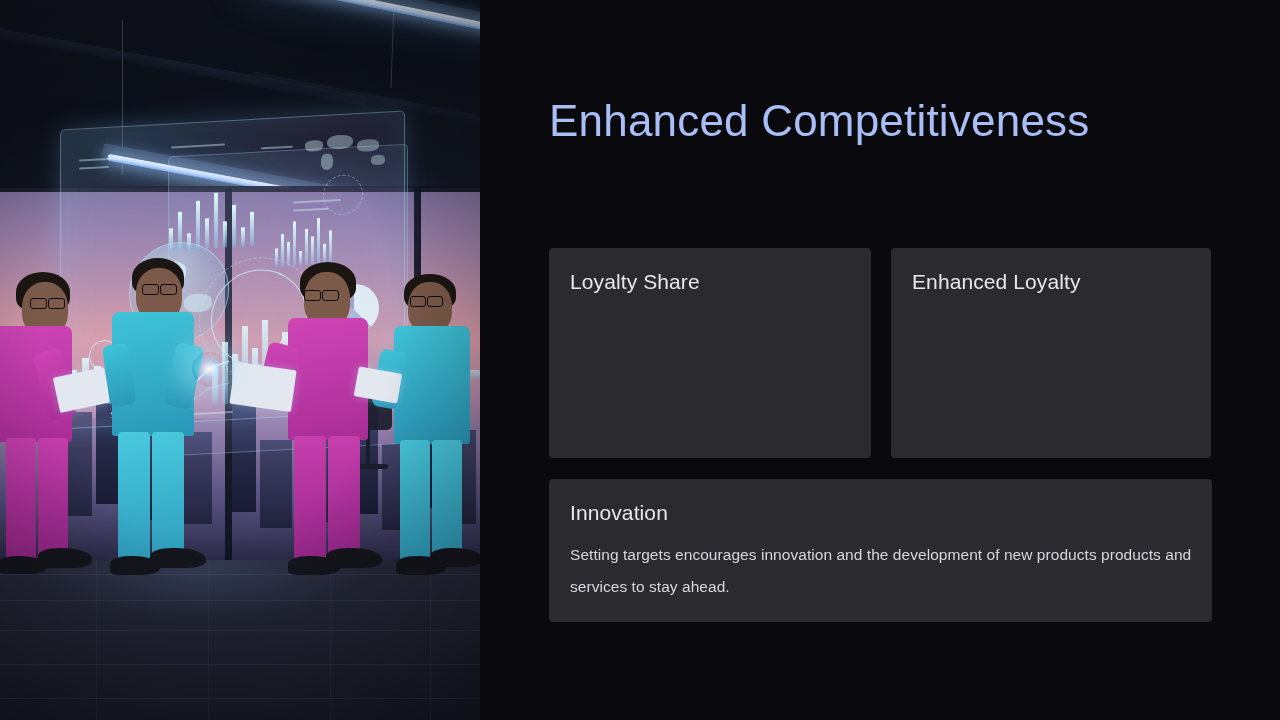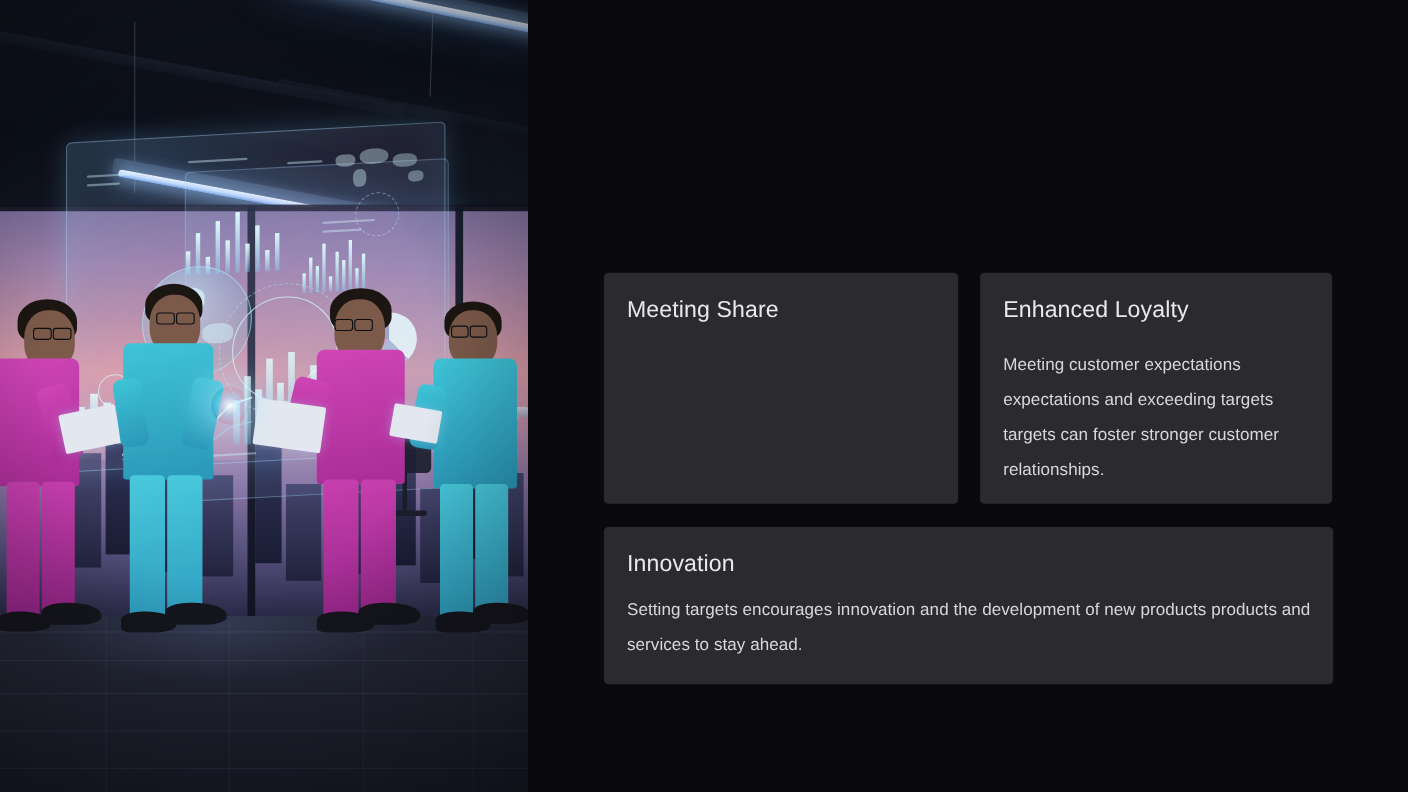--- a/index.html
+++ b/index.html
@@ -392,28 +392,28 @@
       <div class="shoe" style="left:396px; top:556px; width:50px; height:19px;"></div>
       <div class="shoe" style="left:430px; top:548px; width:52px; height:19px;"></div>
     </div>
 
     <div class="flare"></div>
     <div class="photo-vignette"></div>
   </div>
 
   <div class="content">
 
+    <div class="title">Enhanced Competitiveness</div>
 
     <div class="card card-1">
-      <div class="card-head">Meeting Share</div>
+      <div class="card-head">Loyalty Share</div>
     </div>
 
     <div class="card card-2">
       <div class="card-head">Enhanced Loyalty</div>
-      <div class="card-body">Meeting customer expectations expectations and exceeding targets targets can foster stronger customer relationships.</div>
     </div>
 
     <div class="card card-3">
       <div class="card-head">Innovation</div>
       <div class="card-body">Setting targets encourages innovation and the development of new products products and services to stay ahead.</div>
     </div>
 
   </div>
 </div>
 

